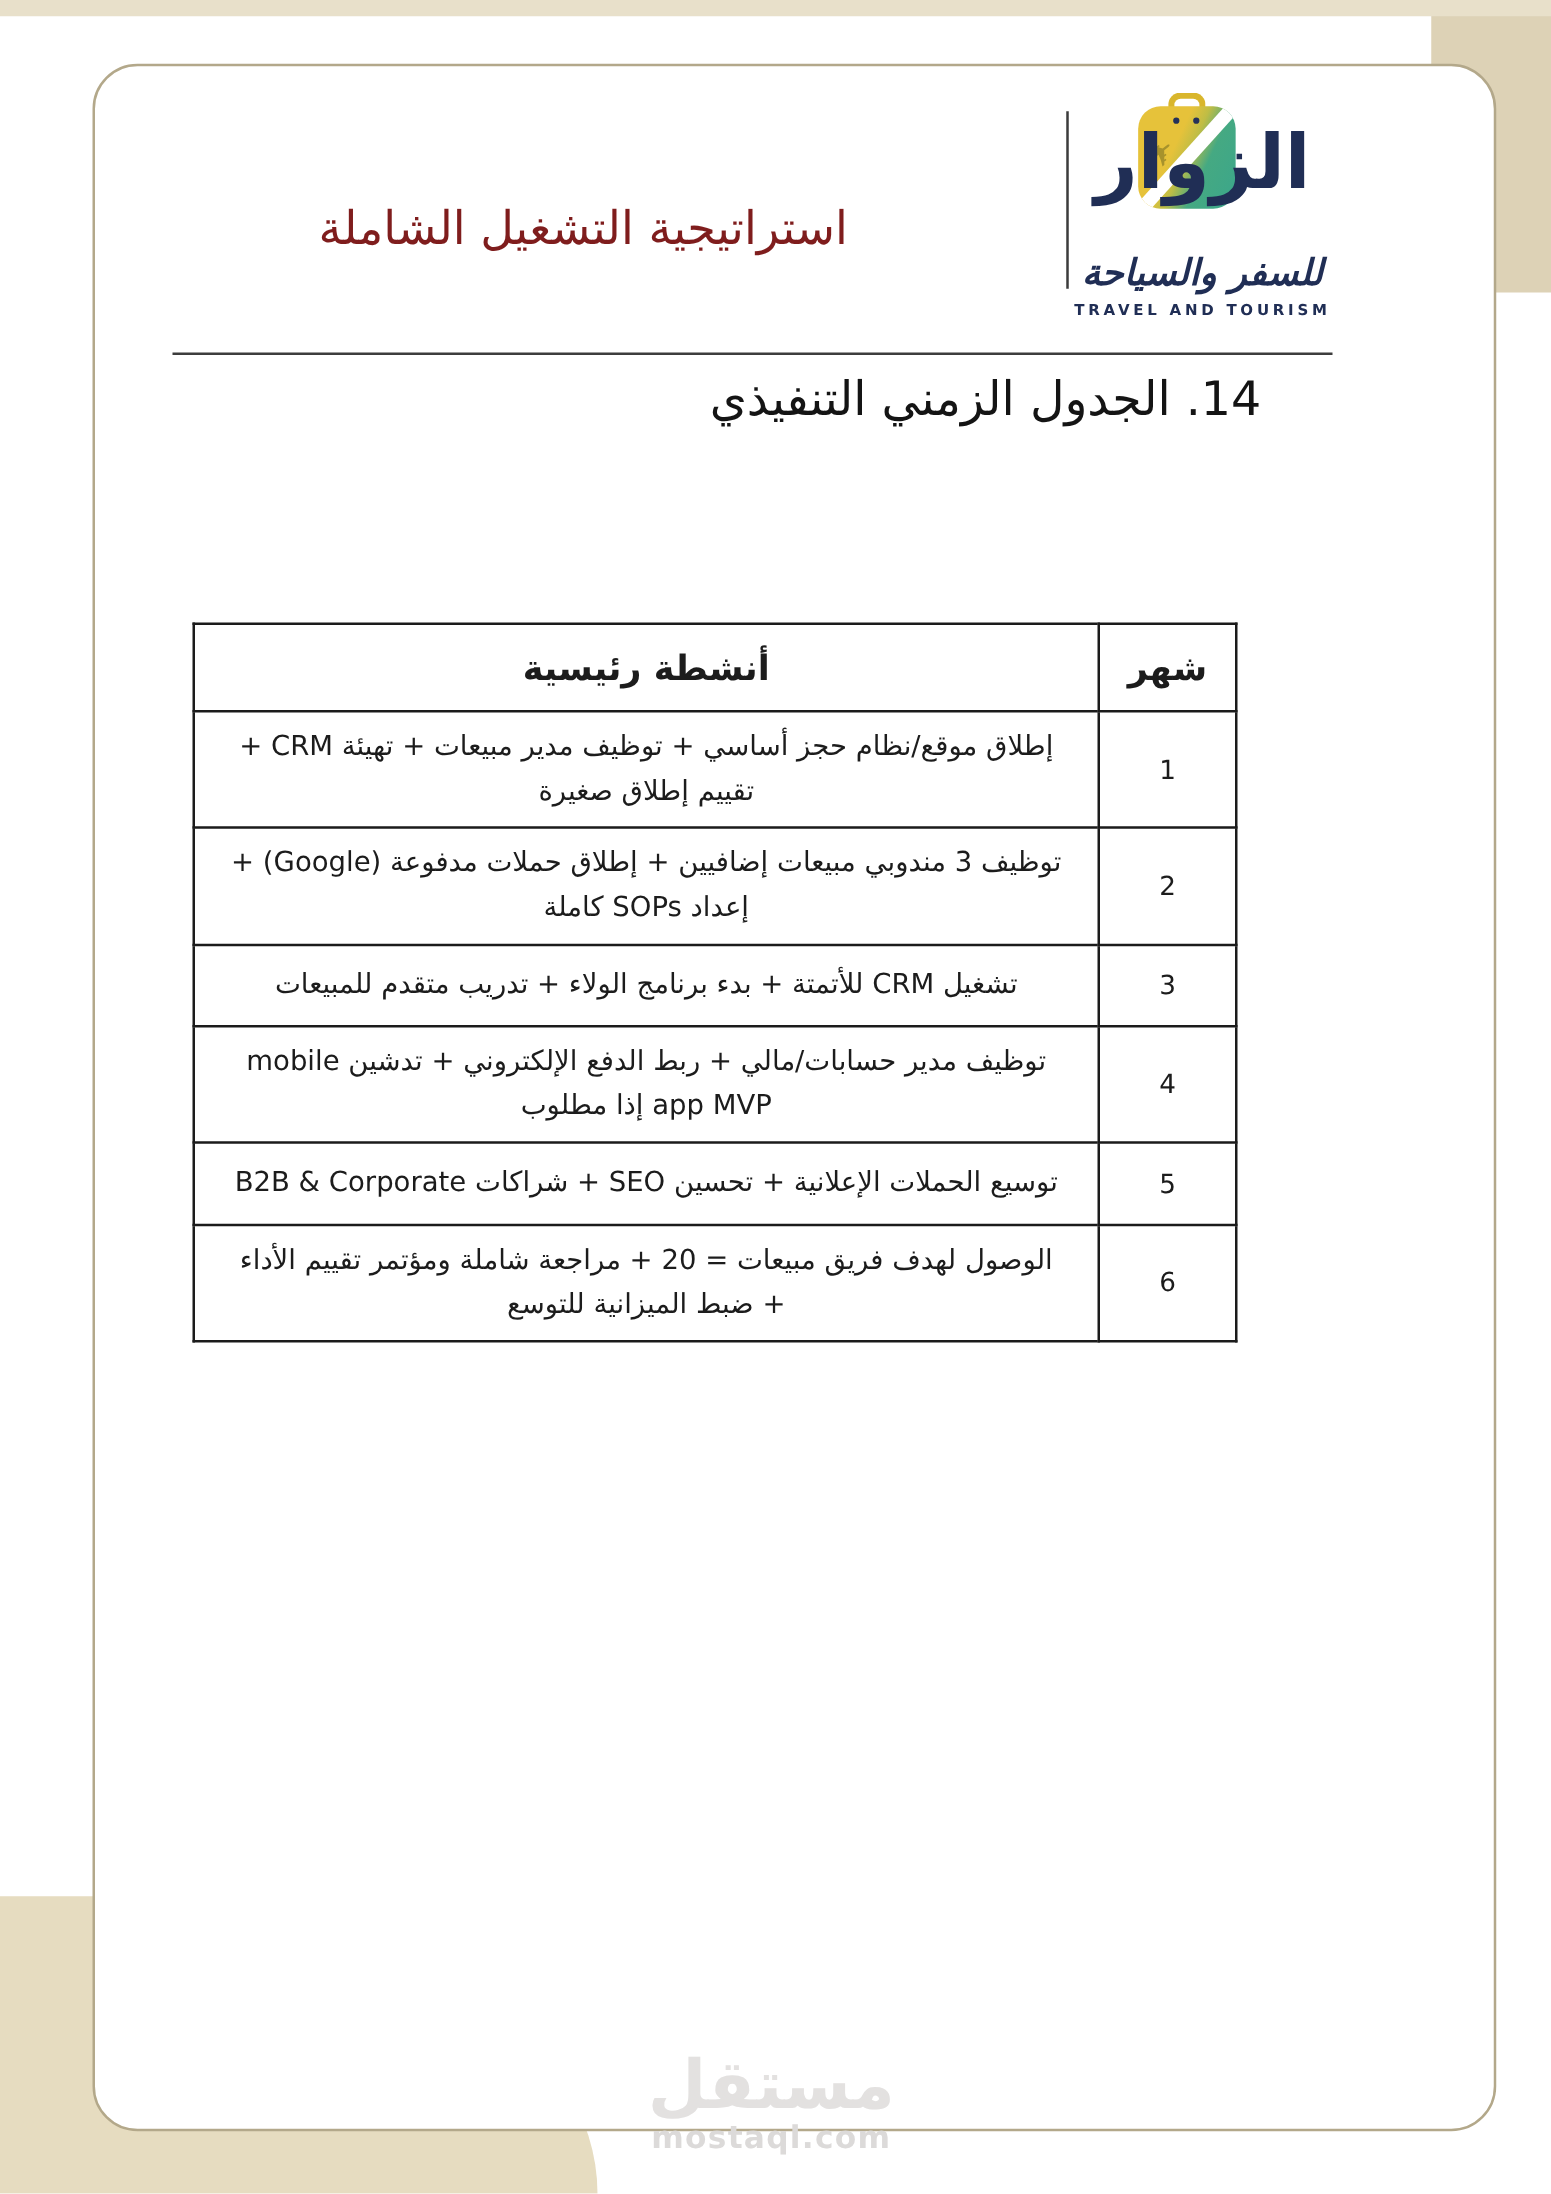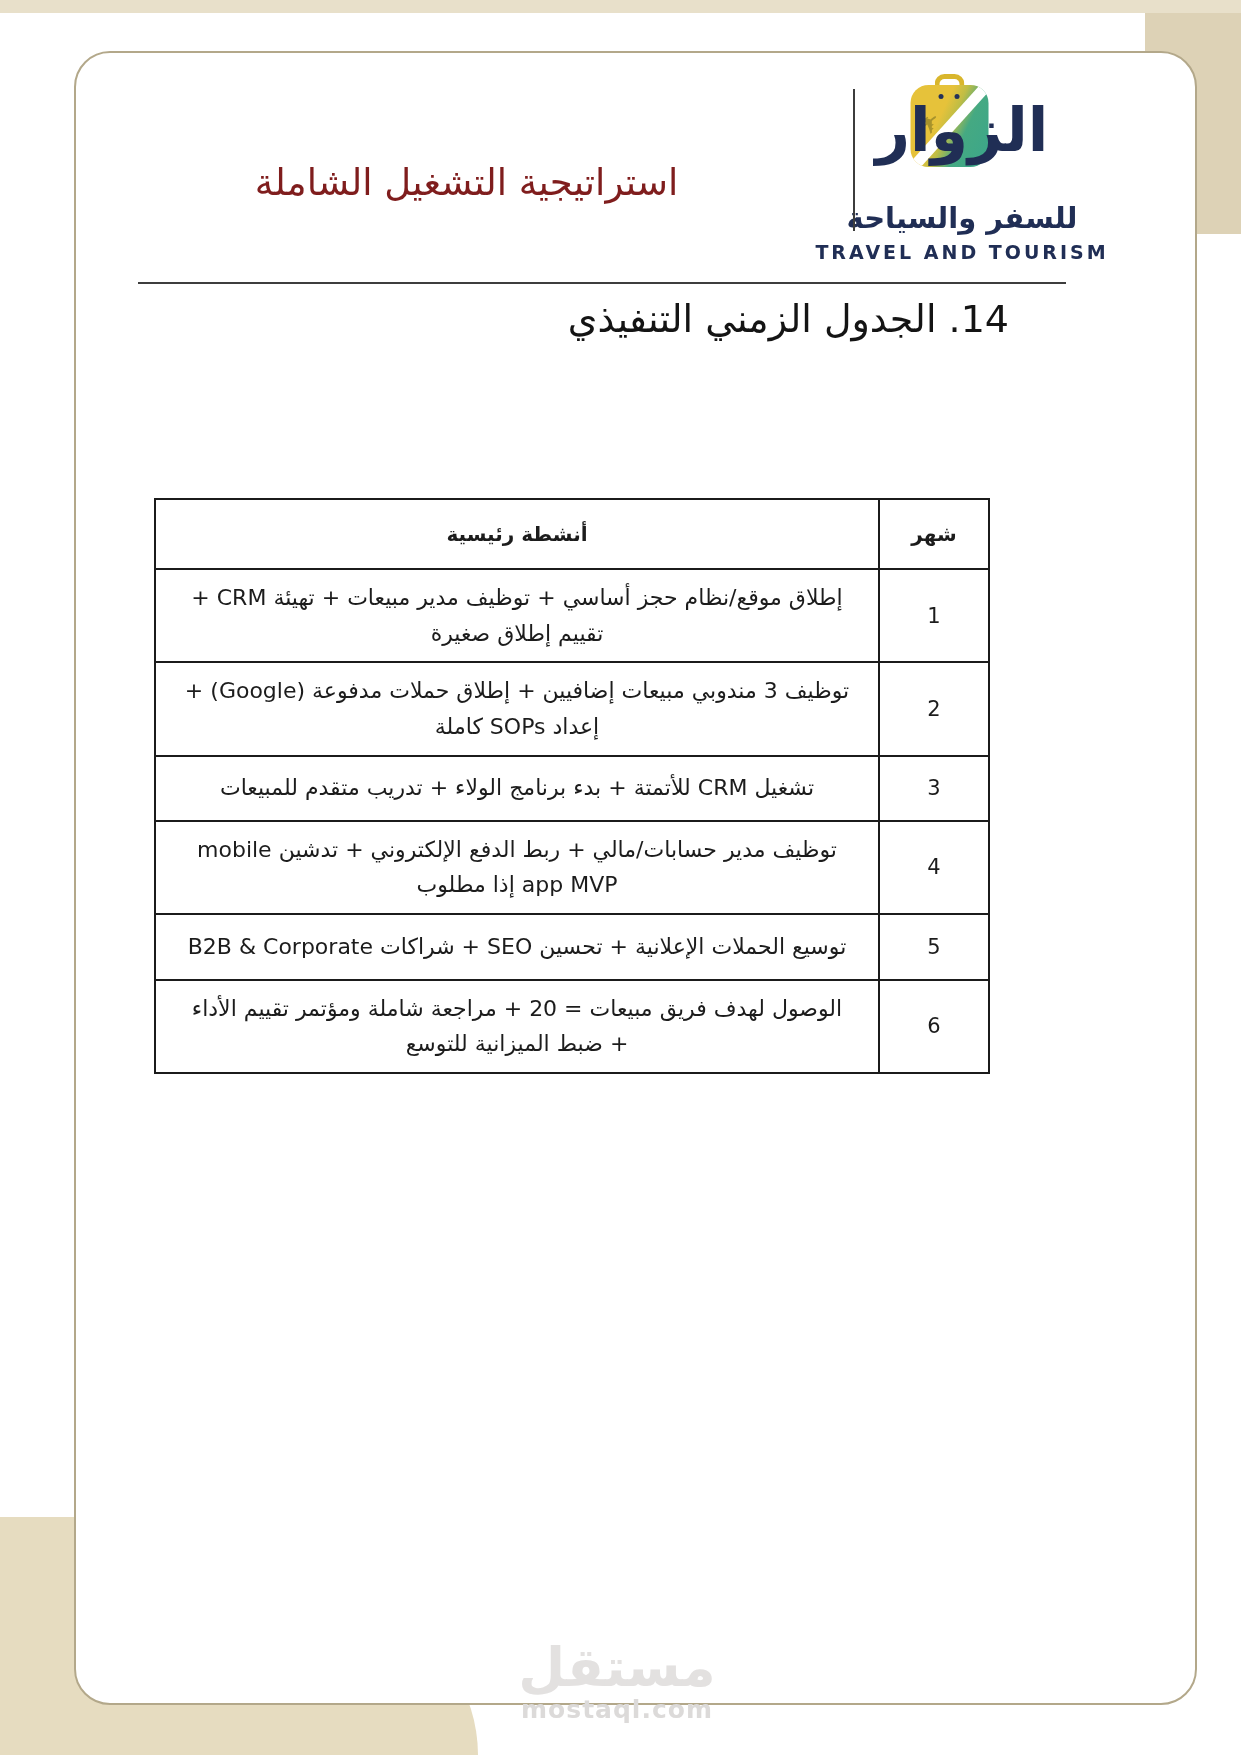--- a/index.html
+++ b/index.html
@@ -21,38 +21,38 @@
   .suitcase{position:absolute;left:50%;top:14px;transform:translateX(-66%);width:78px;height:82px;z-index:0;}
   .suitcase .shandle{position:absolute;top:-11px;left:50%;transform:translateX(-50%);width:30px;height:16px;
         border:5px solid #d9b62c;border-bottom:none;border-radius:10px 10px 0 0;box-sizing:border-box;}
   .suitcase .sbody{position:relative;width:100%;height:100%;border-radius:18px;overflow:hidden;
         background:linear-gradient(115deg,#e6c23a 38%,#bfbd45 50%,#45a982 66%,#3ba68b 100%);}
   .suitcase .slash{position:absolute;left:-30%;top:44%;width:160%;height:11px;background:#ffffff;transform:rotate(-48deg);}
   .suitcase .plane{position:absolute;left:5px;top:24px;font-size:30px;color:#a7922c;transform:rotate(-38deg);line-height:1;}
   .suitcase .dot{position:absolute;width:5px;height:5px;border-radius:50%;background:#243159;top:9px;}
   .suitcase .d1{left:28px;} .suitcase .d2{left:44px;}
   .logo-text{position:relative;z-index:1;font-size:60px;font-weight:700;line-height:118px;direction:rtl;}
-  .brand-ar{font-size:29px;font-weight:700;direction:rtl;margin-top:2px;}
-  .brand-en{font-size:19px;font-weight:700;letter-spacing:3px;margin-top:6px;}
+  .brand-ar{font-size:29px;font-weight:700;direction:rtl;margin-top:2px;font-style:italic;}
+  .brand-en{font-size:12px;font-weight:700;letter-spacing:3px;margin-top:6px;}
 
   .v-divider{position:absolute;left:777px;top:36px;width:2px;height:142px;background:#3c3c3c;}
 
   .doc-title{position:absolute;left:58px;top:104px;width:665px;text-align:center;
         font-size:37px;color:#7f1d1d;direction:rtl;line-height:1.4;}
 
   .h-rule{position:absolute;left:62px;top:229px;width:928px;height:2px;background:#3d3d3d;}
 
   .section-title{position:absolute;right:186px;top:244px;font-size:38px;color:#141414;direction:rtl;}
 
   
   table.schedule{position:absolute;left:78px;top:445px;width:836px;border-collapse:collapse;direction:rtl;
         table-layout:fixed;}
   table.schedule th,table.schedule td{border:2px solid #1b1b1b;text-align:center;vertical-align:middle;
         color:#1c1c1c;box-sizing:border-box;}
-  table.schedule th{font-size:20px;font-weight:700;height:70px;padding:6px 10px;}
+  table.schedule th{font-size:28px;font-weight:700;height:70px;padding:6px 10px;}
   col.month-col{width:110px;}
   td.month-cell{font-size:21px;}
   td.activity-cell{font-size:22px;line-height:1.62;padding:10px 28px;}
   tr.r1 td{height:84px;} tr.r2 td{height:90px;} tr.r3 td{height:65px;}
   tr.r4 td{height:90px;} tr.r5 td{height:66px;margin-top:44px;} tr.r6 td{height:82px;}
 
   
   .watermark{position:absolute;left:0;top:1641px;width:1234px;text-align:center;z-index:6;}
   .wm-ar{font-size:54px;font-weight:700;color:#e3e1e0;direction:rtl;line-height:1;}
   .wm-en{font-size:25px;font-weight:700;color:#dcdad9;letter-spacing:1px;margin-top:2px;line-height:1;}

